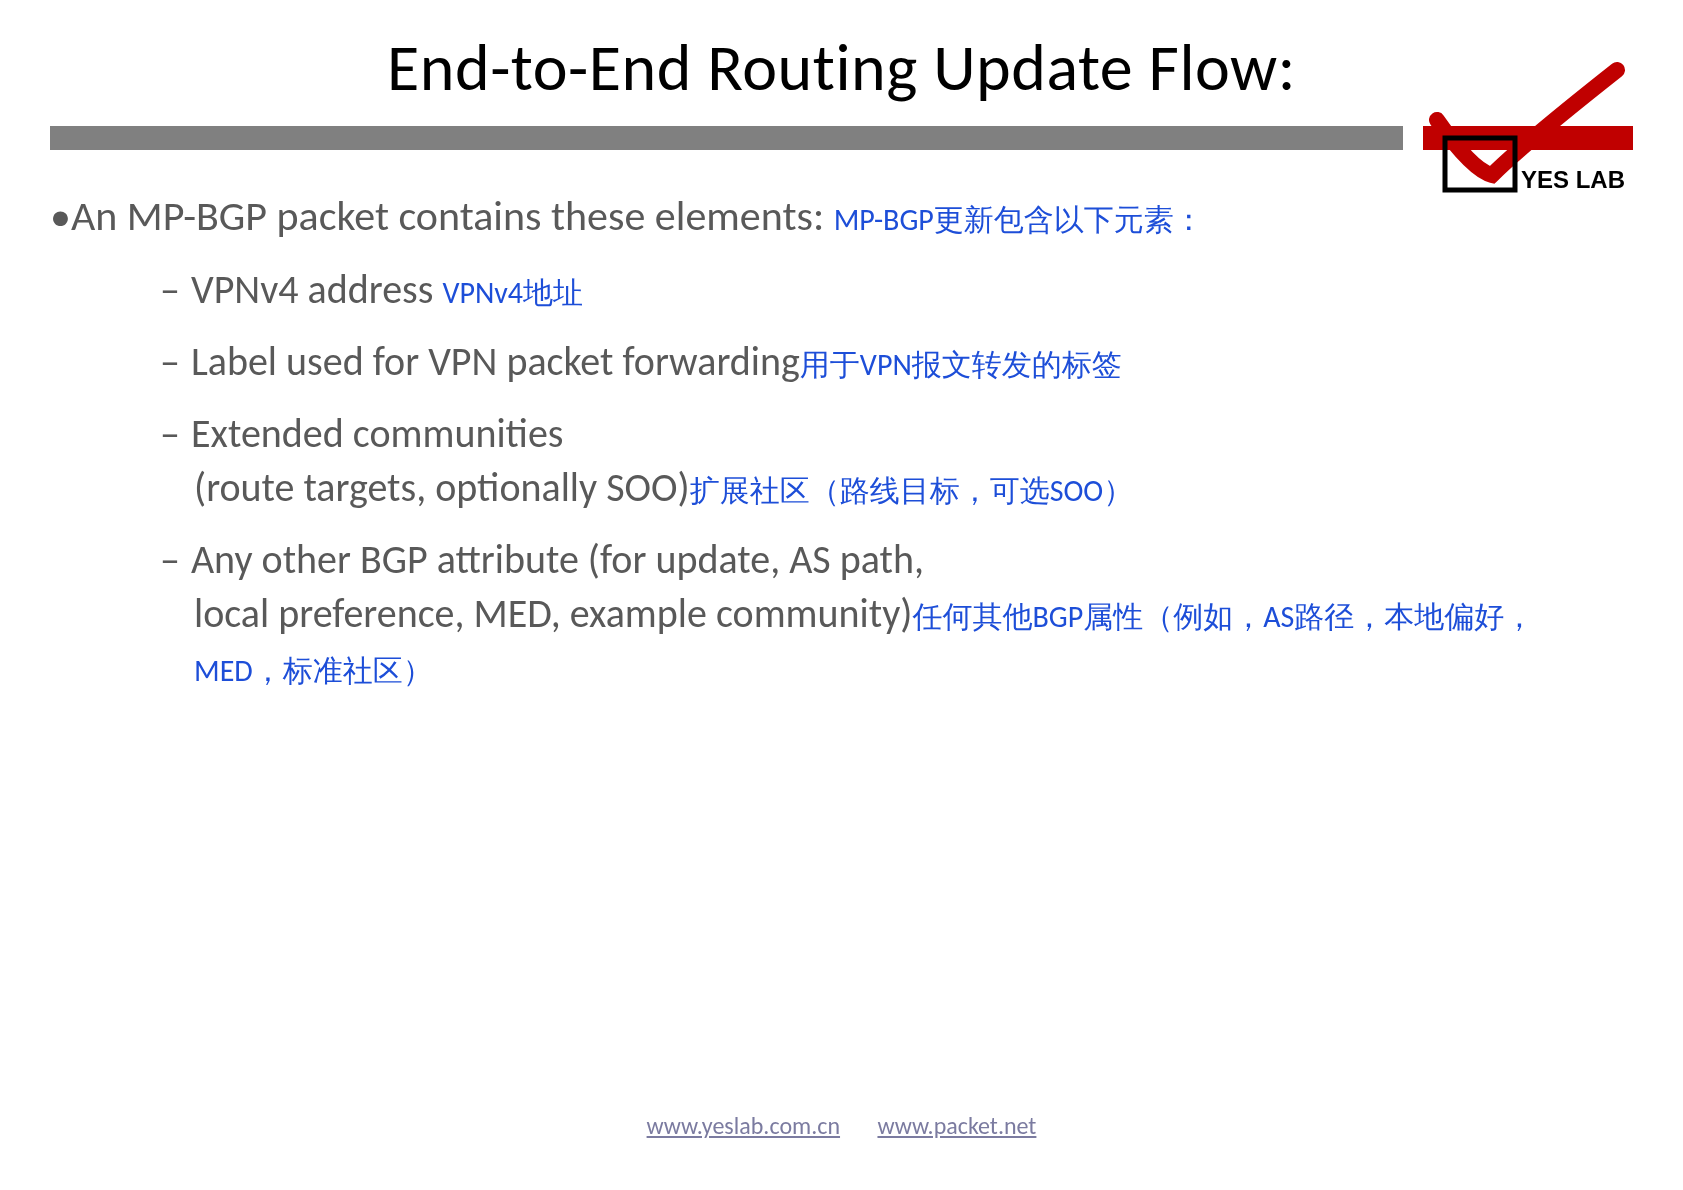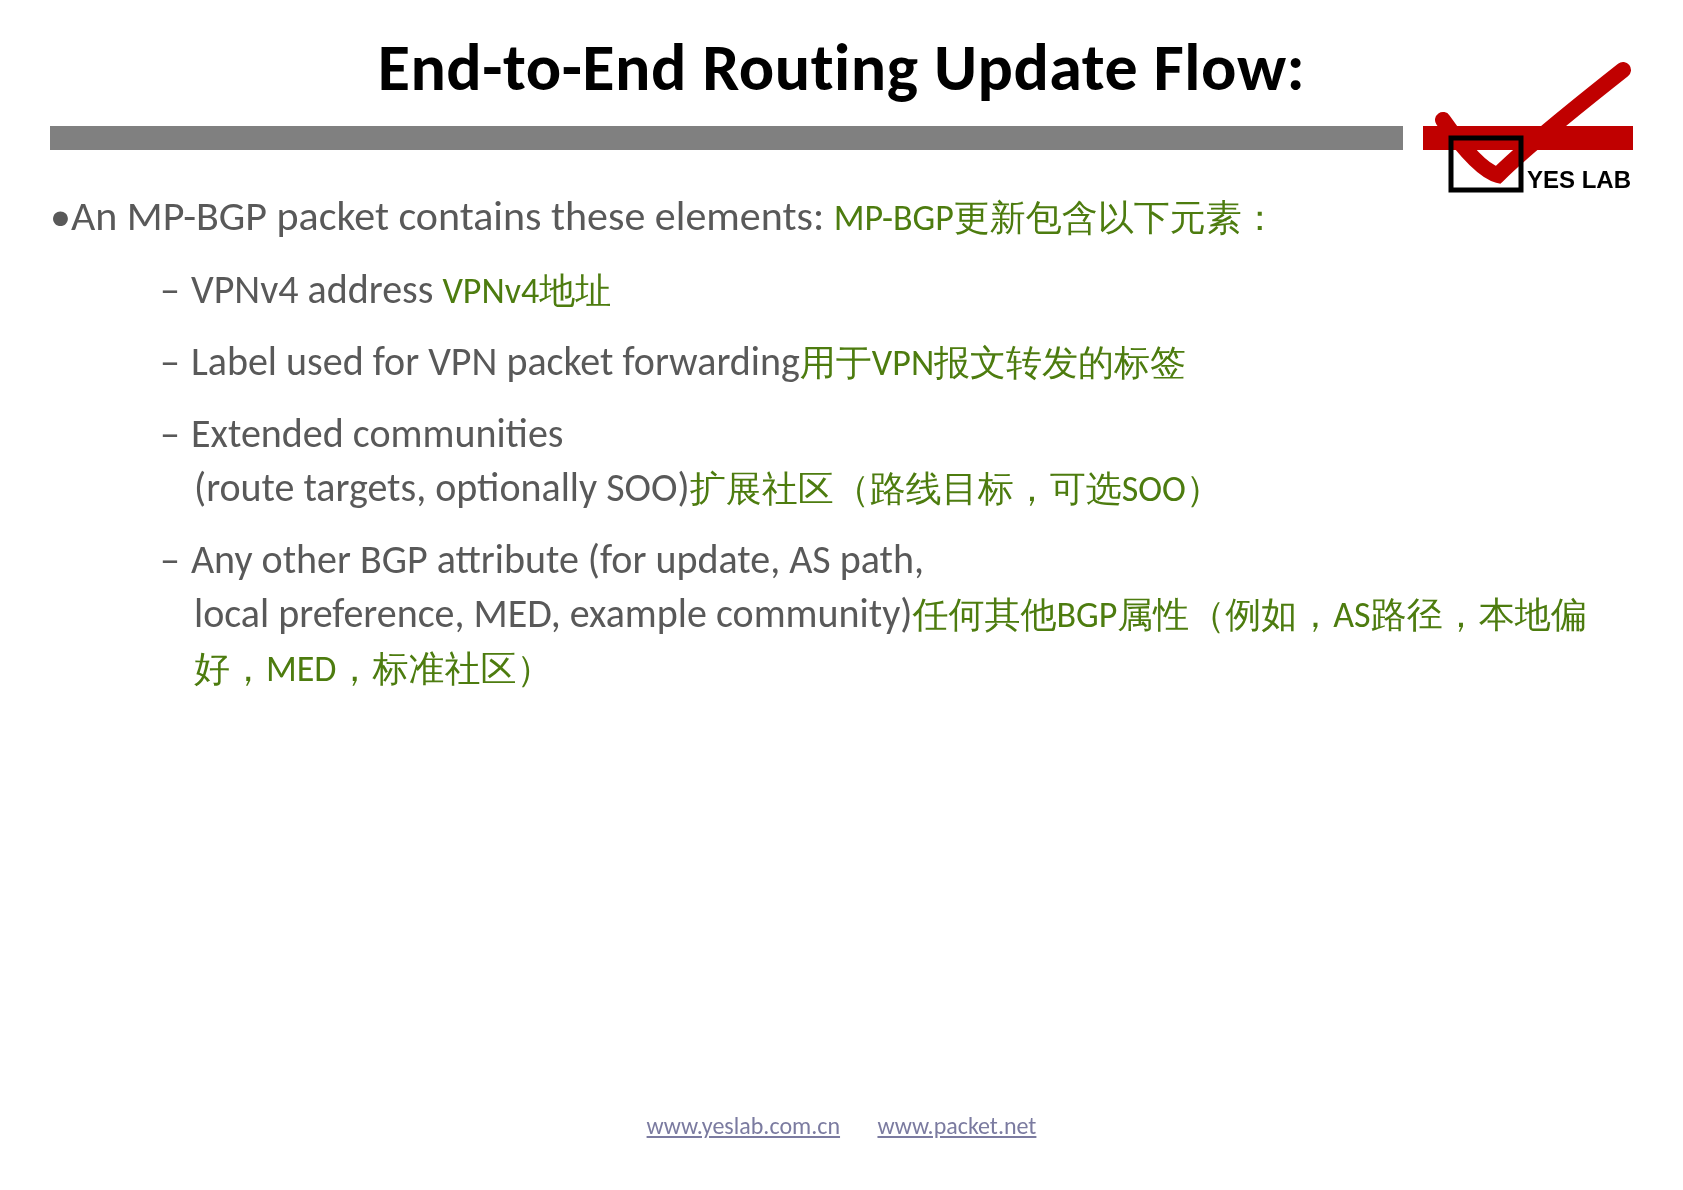--- a/index.html
+++ b/index.html
@@ -17,28 +17,28 @@
     height:100%;
     padding:30px 50px 0 50px;
     box-sizing:border-box;
     position:relative;
   }
   .title-block{
     text-align:center;
     font-size:66px;
     line-height:1.15;
     color:#000;
-    font-weight:700;
+    font-weight:400;
     letter-spacing:.5px;
     padding-bottom:10px;
   }
   .logo{
     position:absolute;
     top:60px;
-    right:50px;
+    right:56px;
     width:210px;
     height:140px;
   }
   .rule-row{
     display:flex;
     width:100%;
     height:24px;
     margin-top:10px;
   }
   .rule-gray{background:#808080;flex:1;}
@@ -55,22 +55,22 @@
   }
   .lvl1 .bullet{display:inline;}
   .lvl2{
     margin:18px 12px 0 110px;
     text-indent:-34px;
     padding-left:34px;
     font-size:40px;
   }
   .lvl2 .dash{letter-spacing:2px;}
   .red-annot{
-    color:#4d7c0f;
-    font-size:36px;
+    color:#1d4ed8;
+    font-size:30px;
   }
   .footer{
     position:absolute;
     bottom:50px;
     left:0;
     width:100%;
     text-align:center;
     font-size:24px;
   }
   .footer a, .footer span.link{

